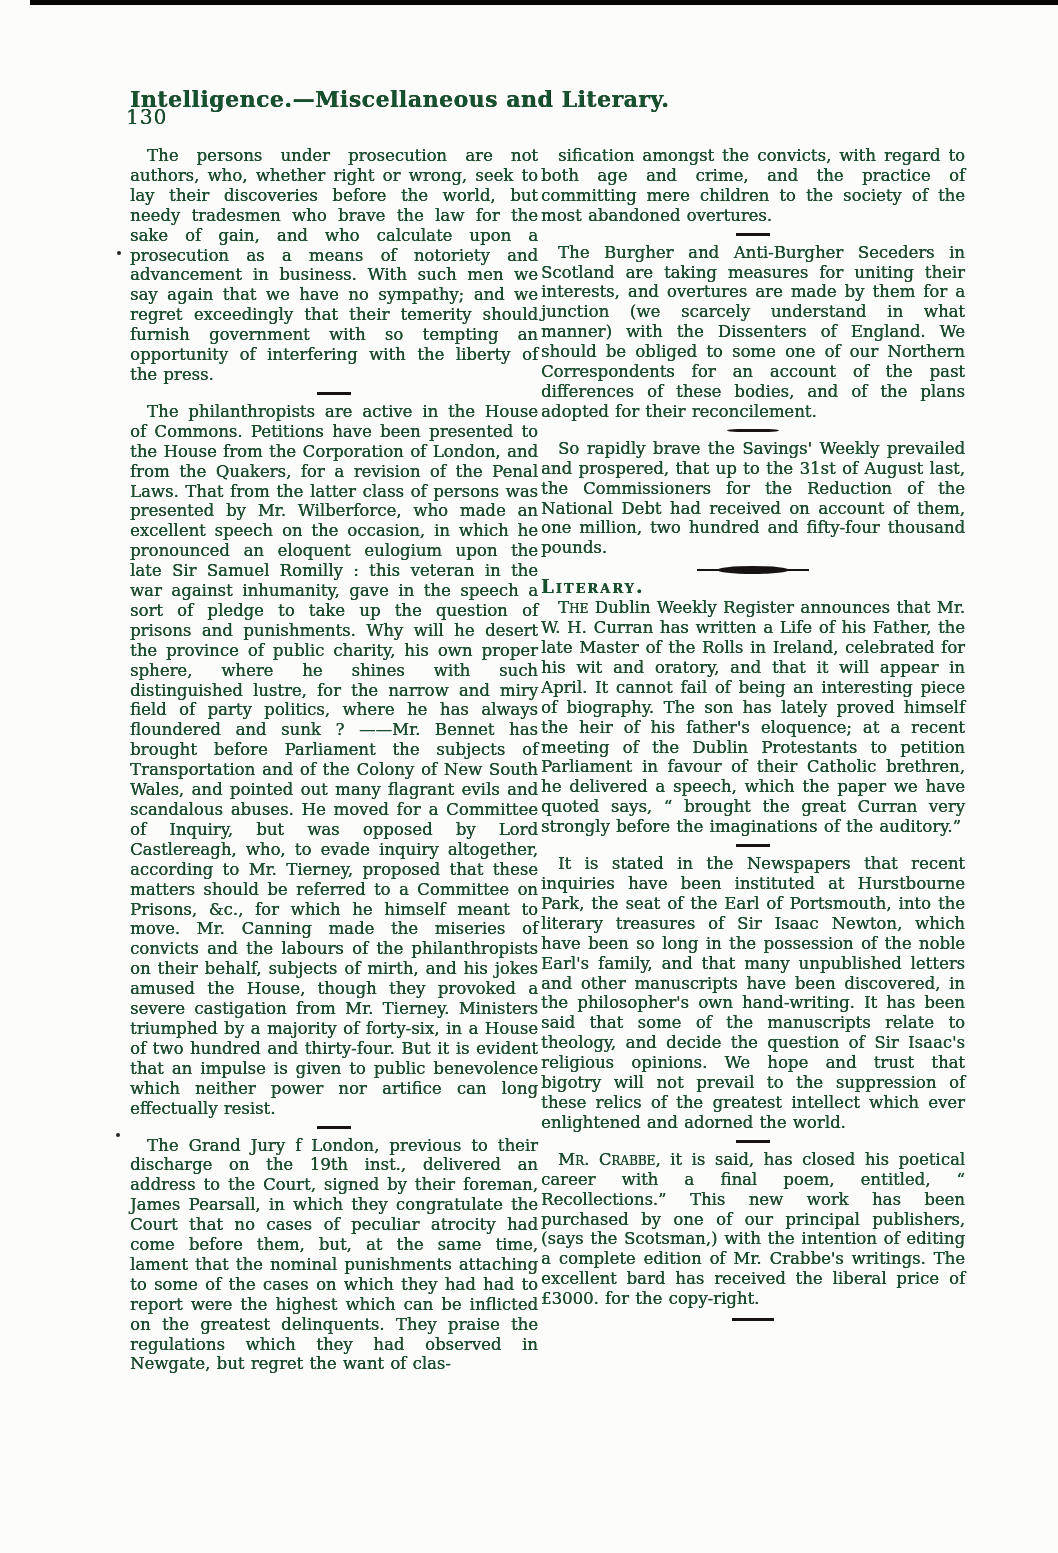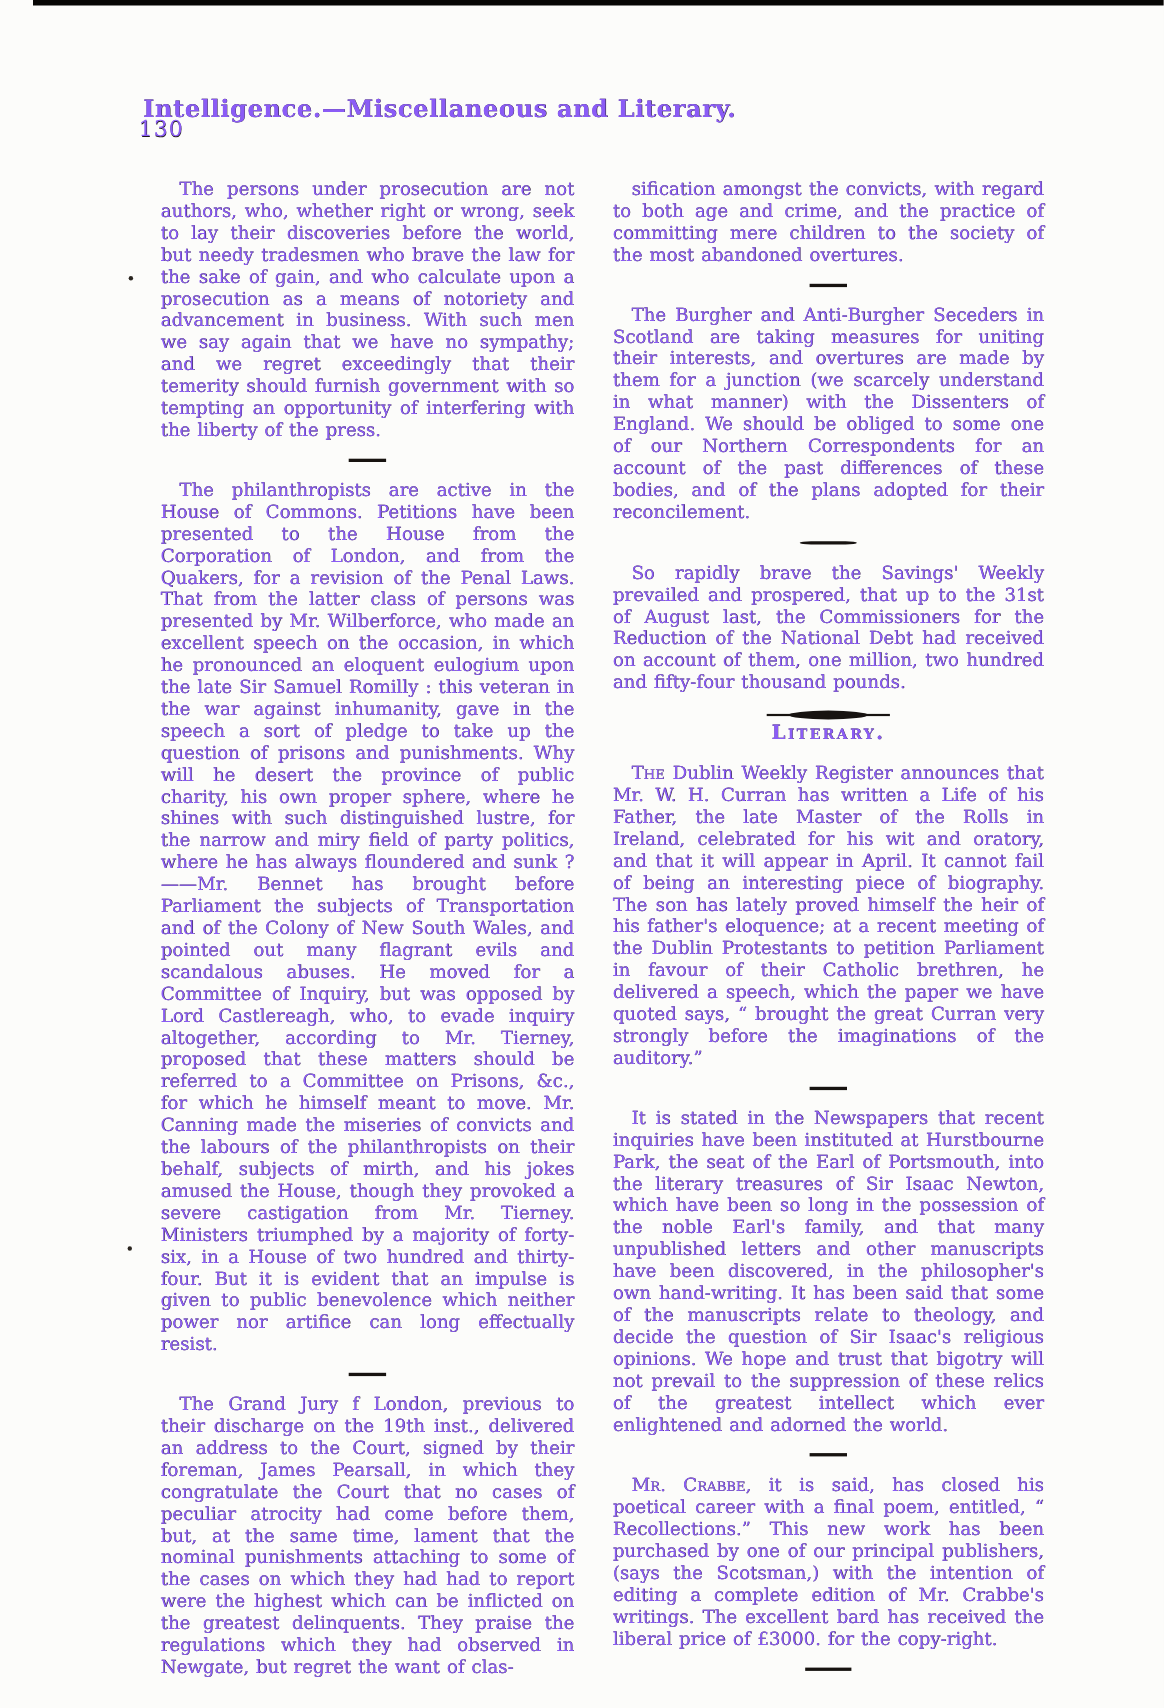--- a/index.html
+++ b/index.html
@@ -6,21 +6,21 @@
   body {
     width: 1058px; height: 1553px;
     background: #f4f4f2;
     font-family: "DejaVu Serif", "Liberation Serif", serif;
   }
   .page {
     position: relative;
     width: 1058px; height: 1553px;
     background: #fcfcfa;
     overflow: hidden;
-    color: #8b5cf6;
+    color: #14532d;
   }
   .top-edge {
     position: absolute; top: 0; left: 30px; right: 0; height: 5px;
     background: #070604;
   }
   .page-number {
     position: absolute; left: 126px; top: 105px;
     font-size: 20px; letter-spacing: 1px;
     text-shadow: 0.3px 0.3px 0 #1b1713;
   }
@@ -29,21 +29,21 @@
     font-weight: bold;
     font-size: 22px; letter-spacing: 0.5px;
     text-shadow: 0.3px 0.3px 0 #1b1713;
   }
   .column {
     position: absolute; top: 146px;
   }
   .column.left  { left: 130px; width: 408px; }
   .column.right { left: 541px; width: 424px; }
   .column p {
-    margin: 16px;
+    margin: 0;
     font-size: 16.5px; line-height: 19.9px;
     text-align: justify;
     text-indent: 17px;
     text-shadow: 0.25px 0.25px 0 #221d18;
     word-spacing: 1px;
   }
   .column p span.it { }
   .column p span.sc { font-variant: small-caps; }
   .divider { margin: 6px auto; }
   .divider.short { width: 34px; height: 3px; background: #171310; margin: 7px auto; }
@@ -53,21 +53,21 @@
   .divider.swelled::before {
     content: ""; position: absolute; left: 0; right: 0; top: 3px; height: 1.6px;
     background: #171310;
   }
   .divider.swelled::after {
     content: ""; position: absolute; left: 20px; top: 0; width: 72px; height: 8px;
     background: #171310; border-radius: 50%;
   }
   h3.section-heading {
     margin: 2px 0 1px;
-    text-align: center;
+    text-align: left;
     font-size: 18px; font-weight: bold;
     font-variant: small-caps;
     letter-spacing: 2px;
     text-shadow: 0.25px 0.25px 0 #221d18;
   }
   .speck {
     position: absolute; width: 4px; height: 4px; border-radius: 50%;
     background: #2a2520;
   }
   .speck.s1 { left: 117px; top: 251px; }

